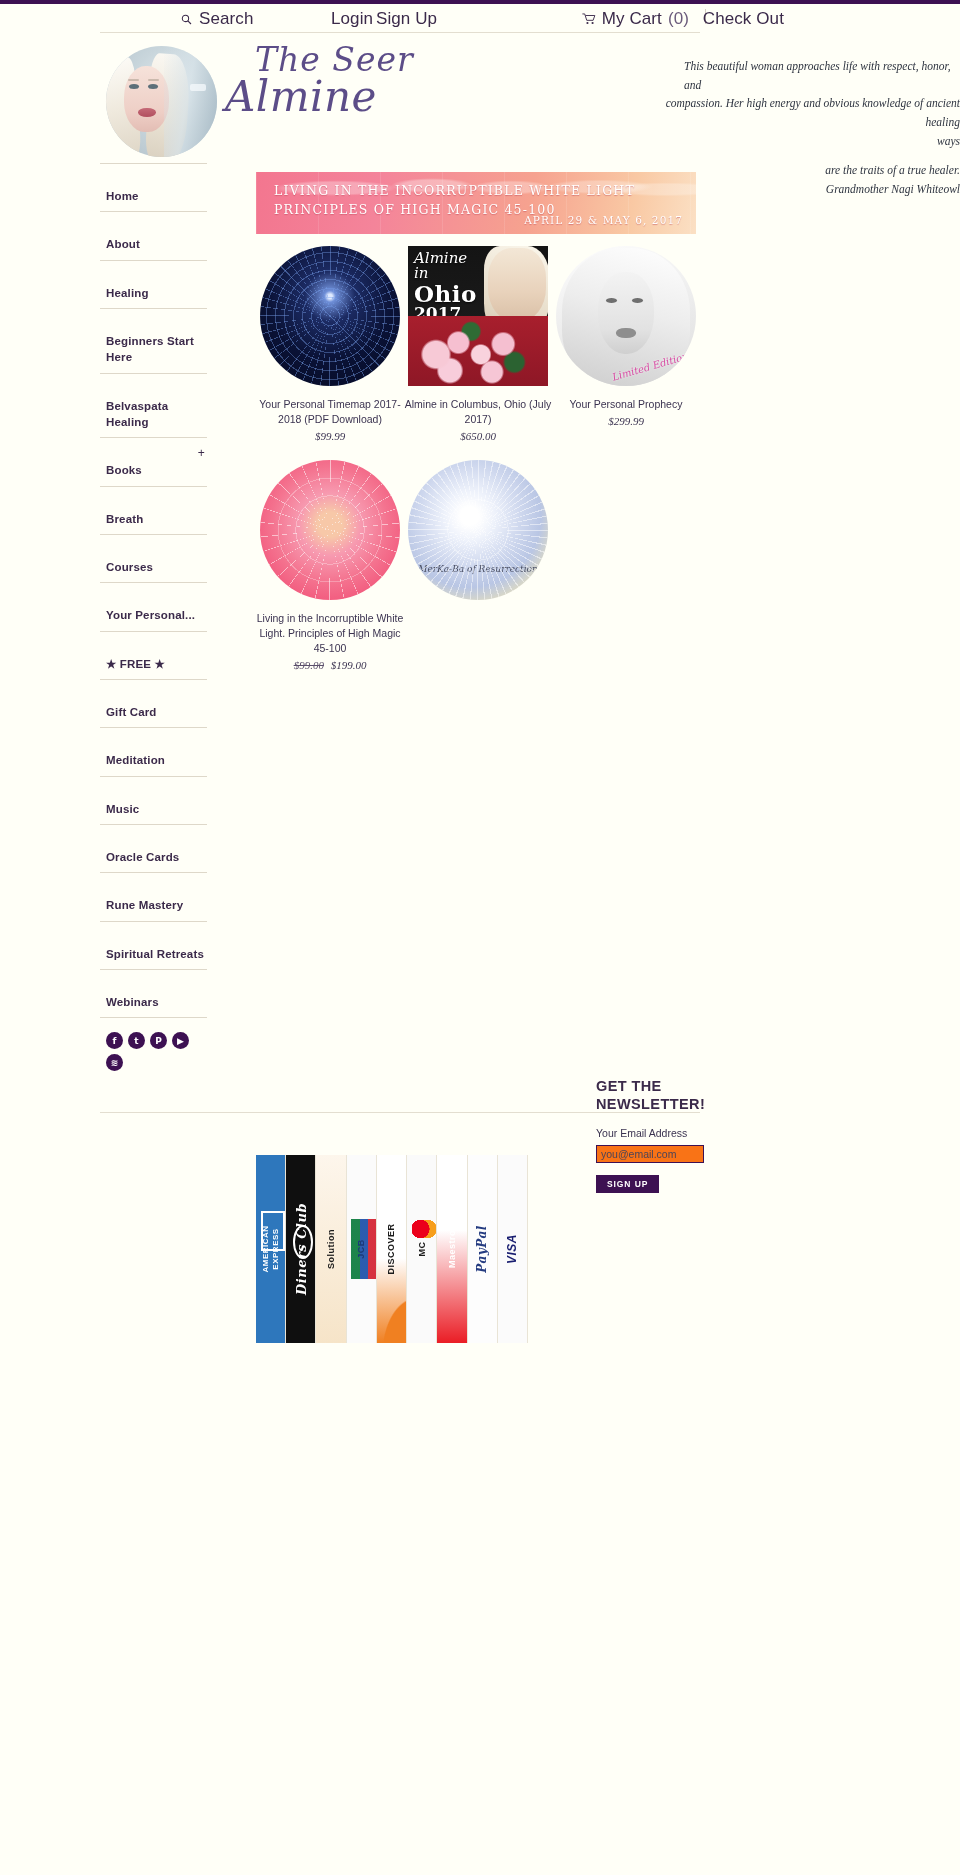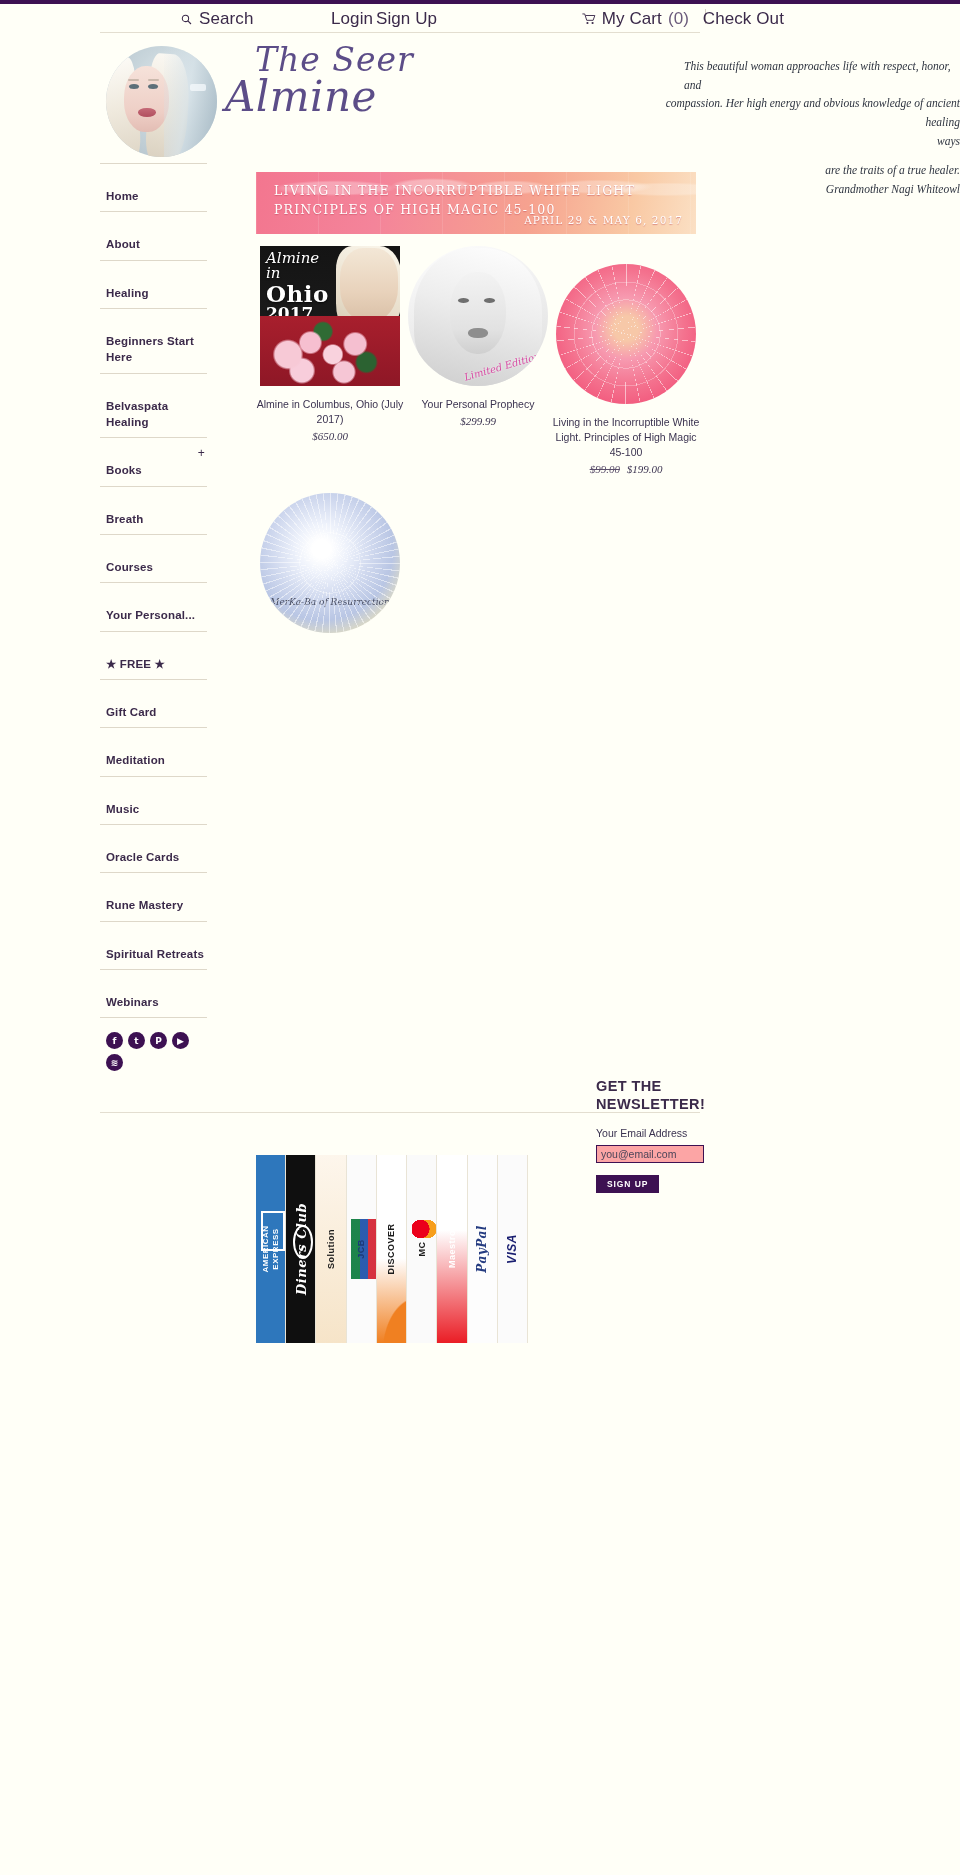--- a/index.html
+++ b/index.html
@@ -320,21 +320,21 @@
   }
   .nl-title {
     font-size: 14.5px; font-weight: bold; color: #3b2a4a;
     letter-spacing: .4px; line-height: 1.22; text-transform: uppercase;
   }
   .nl-label {
     margin-top: 14px; font-size: 10.5px; color: #3b3350;
   }
   .nl-input {
     margin-top: 6px; width: 108px; height: 18px;
-    border: 1px solid #3d1152; background: #fca5a5;
+    border: 1px solid #3d1152; background: #f97316;
     font-size: 10.5px; color: #3b3350; padding: 0 4px;
     font-family: "Liberation Sans", sans-serif;
   }
   .nl-input::placeholder { color: #4b4458; }
   .nl-btn {
     margin-top: 12px; height: 18px; padding: 0 11px;
     background: #3d1152; color: #fff; border: none;
     font-size: 8.5px; font-weight: bold; letter-spacing: .9px;
     cursor: pointer; font-family: "Liberation Sans", sans-serif;
   }
@@ -490,20 +490,25 @@
 
     <div class="promo-banner">
       <div class="promo-glyphs"></div>
       <div class="promo-line1">LIVING IN THE INCORRUPTIBLE WHITE LIGHT</div>
       <div class="promo-line2">PRINCIPLES OF HIGH MAGIC 45-100</div>
       <div class="promo-date">APRIL 29 &amp; MAY 6, 2017</div>
     </div>
 
     <div class="grid">
 
+      <div class="cell">
+        <div class="thumb tm-timemap"></div>
+        <div class="pt-title">Your Personal Timemap 2017-2018 (PDF Download)</div>
+        <div class="pt-price">$99.99</div>
+      </div>
 
       <div class="cell">
         <div class="thumb tm-ohio">
           <div class="oh-top"></div>
           <div class="oh-hair"></div>
           <div class="oh-face"></div>
           <div class="oh-txt">
             <div>Almine</div>
             <div>in</div>
             <div class="oh-big">Ohio</div>

